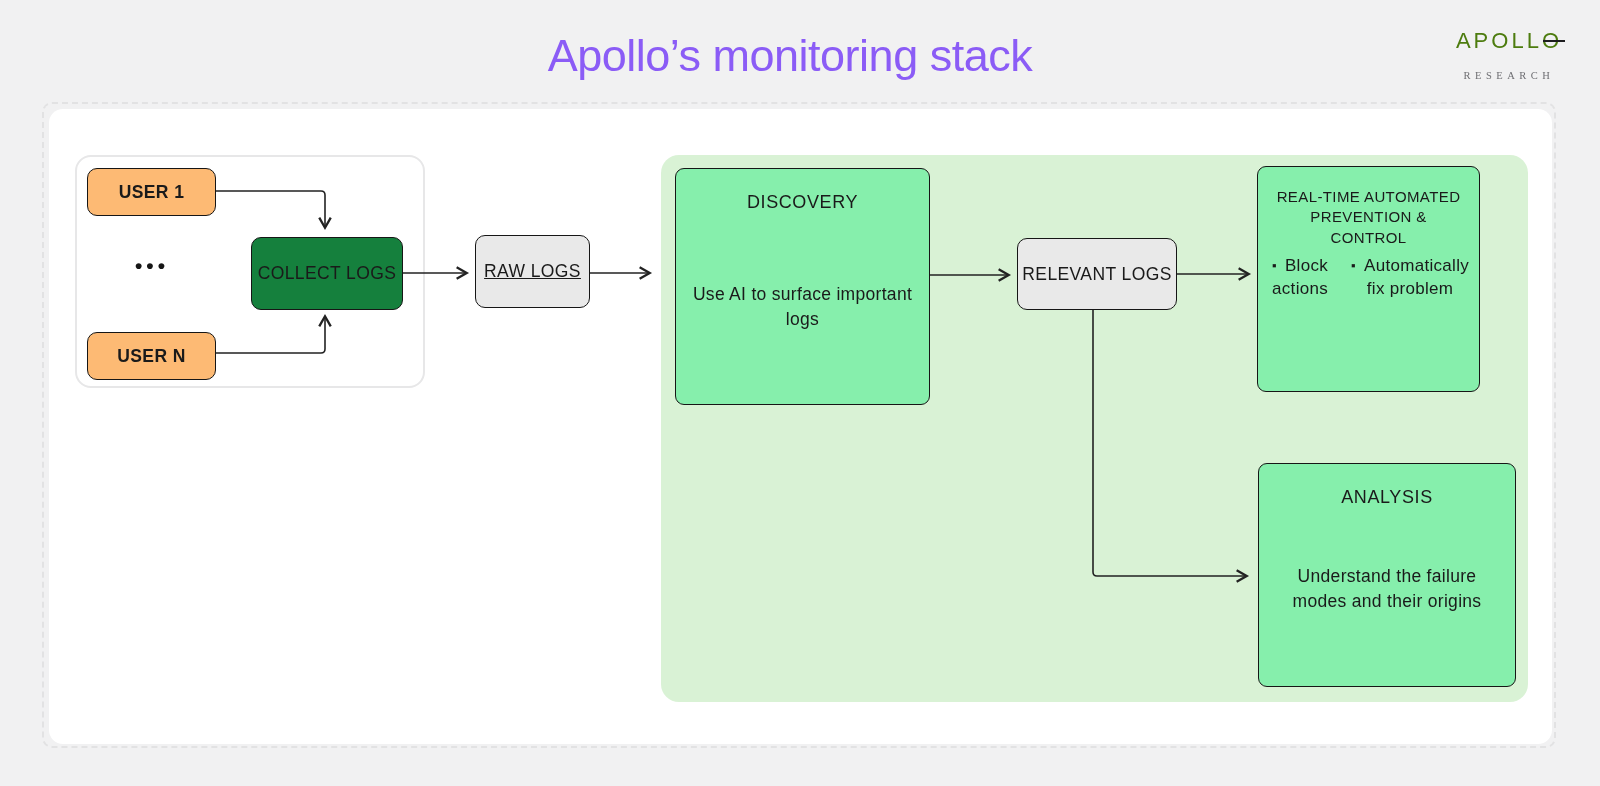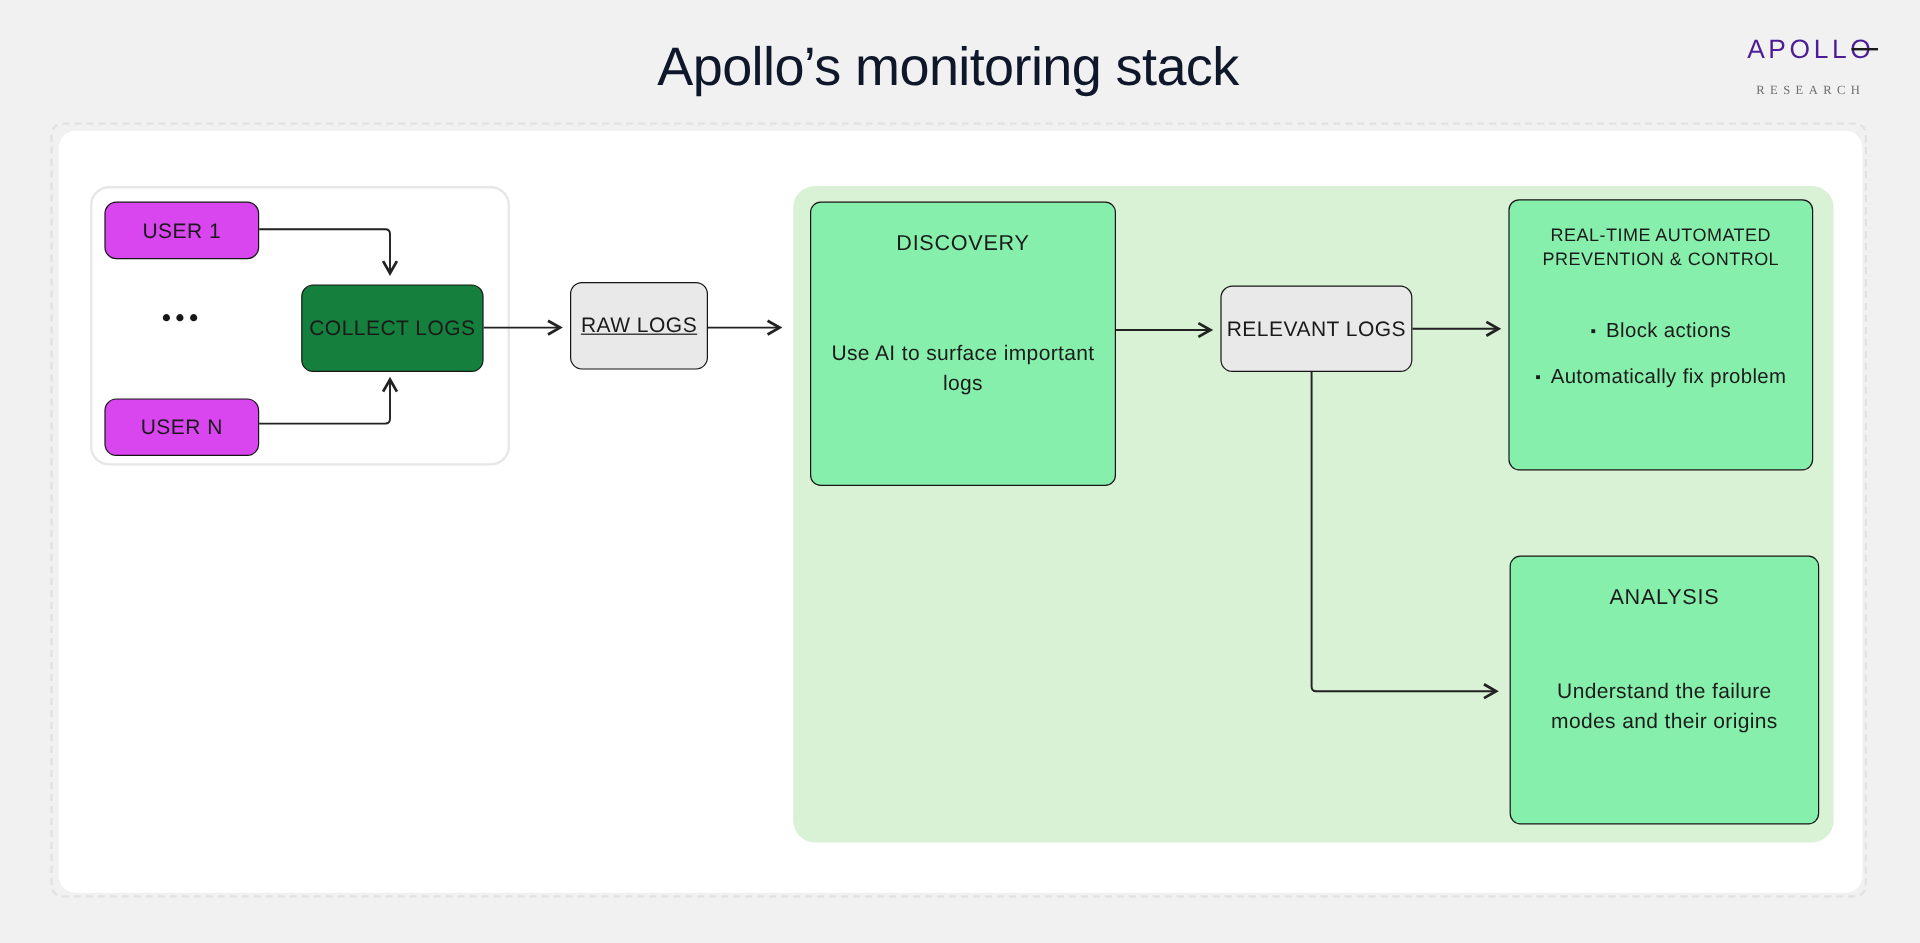--- a/index.html
+++ b/index.html
@@ -5,25 +5,25 @@
   html,body{margin:0;padding:0;}
   body{
     width:1600px;height:786px;position:relative;overflow:hidden;
     background:#f1f1f2;
     font-family:"Liberation Sans", sans-serif;
     color:#1a1a1a;
   }
   .page-title{
     position:absolute;left:0;top:30px;width:1580px;
     text-align:center;font-size:45px;font-weight:400;letter-spacing:-0.5px;
-    color:#0f172a;margin:0;
+    color:#8b5cf6;margin:0;
   }
   
   .brand{position:absolute;right:38px;top:30px;text-align:center;}
-  .brand-main{font-size:22px;font-weight:500;letter-spacing:3px;color:#4c1d95;line-height:1;}
+  .brand-main{font-size:22px;font-weight:500;letter-spacing:3px;color:#4d7c0f;line-height:1;}
   .brand-o{position:relative;display:inline-block;}
   .brand-o::after{
     content:"";position:absolute;left:8%;top:50%;width:108%;height:2px;
     background:#1d1d1f;transform:translateY(-50%);
   }
   .brand-sub{font-size:10.5px;font-weight:400;letter-spacing:4.5px;color:#6e6e72;margin-top:18px;font-family:Liberation Serif, serif;}
 
   
   .dashed-frame{
     position:absolute;left:42px;top:102px;width:1514px;height:646px;
@@ -45,56 +45,56 @@
   }
 
   
   .node{
     position:absolute;box-sizing:border-box;
     border:1.5px solid #161616;border-radius:10px;
     display:flex;align-items:center;justify-content:center;
     text-align:center;font-size:17.5px;font-weight:500;letter-spacing:0.4px;
     line-height:1.3;
   }
-  .node-pink{background:#d946ef;}
+  .node-pink{background:#fdba74;font-weight:bold;}
   .node-mint{background:#15803d;}
   .node-gray{background:#e9e9e9;}
   .node-blue{background:#86efac;border-radius:9px;display:block;}
 
   .user-1{left:87px;top:168px;width:129px;height:48px;}
   .user-n{left:87px;top:332px;width:129px;height:48px;}
   .ellipsis{
     position:absolute;left:110px;top:254px;width:84px;text-align:center;
     font-size:21px;font-weight:700;letter-spacing:4px;color:#161616;
   }
   .collect-logs{left:251px;top:237px;width:152px;height:73px;}
   .raw-logs{left:475px;top:235px;width:115px;height:73px;text-decoration:underline;}
   .relevant-logs{left:1017px;top:238px;width:160px;height:72px;}
 
   .discovery{left:675px;top:168px;width:255px;height:237px;}
-  .prevention{left:1257px;top:166px;width:254px;height:226px;}
+  .prevention{left:1257px;top:166px;width:223px;height:226px;}
   .analysis{left:1258px;top:463px;width:258px;height:224px;}
 
   .blue-title{
     margin:22px 14px 0 14px;text-align:center;
     font-size:18px;font-weight:500;letter-spacing:0.6px;
   }
   .blue-title-sm{
     margin:20px 16px 0 16px;text-align:center;
     font-size:15px;font-weight:500;letter-spacing:0.4px;line-height:1.35;
   }
   .blue-body{
     position:absolute;left:10px;right:10px;text-align:center;
     font-size:17.5px;font-weight:400;letter-spacing:0.3px;line-height:1.4;
   }
   .discovery .blue-body{top:113px;}
   .analysis .blue-body{top:100px;}
   .bullet-list{
     position:absolute;left:8px;right:8px;top:88px;
-    display:flex;flex-direction:column;gap:15px;align-items:center;margin-top:10px;
+    display:flex;gap:15px;align-items:center;
   }
   .bullet-item{
     font-size:17px;font-weight:400;letter-spacing:0.3px;line-height:1.35;
     text-align:center;max-width:210px;
   }
   .bullet-marker{font-size:13px;margin-right:8px;position:relative;top:-1px;}
 
   
   .connectors{
     position:absolute;left:0;top:0;width:1600px;height:786px;

